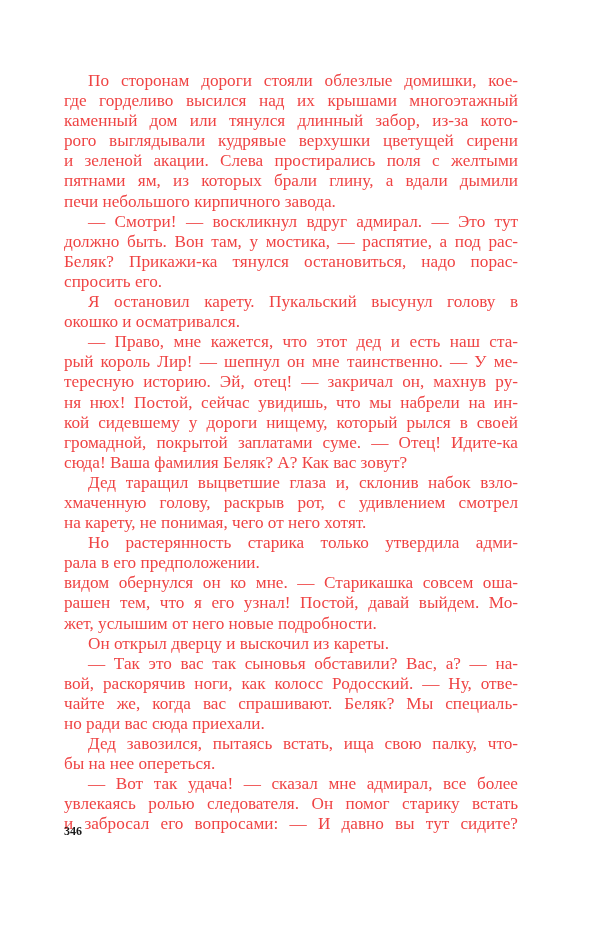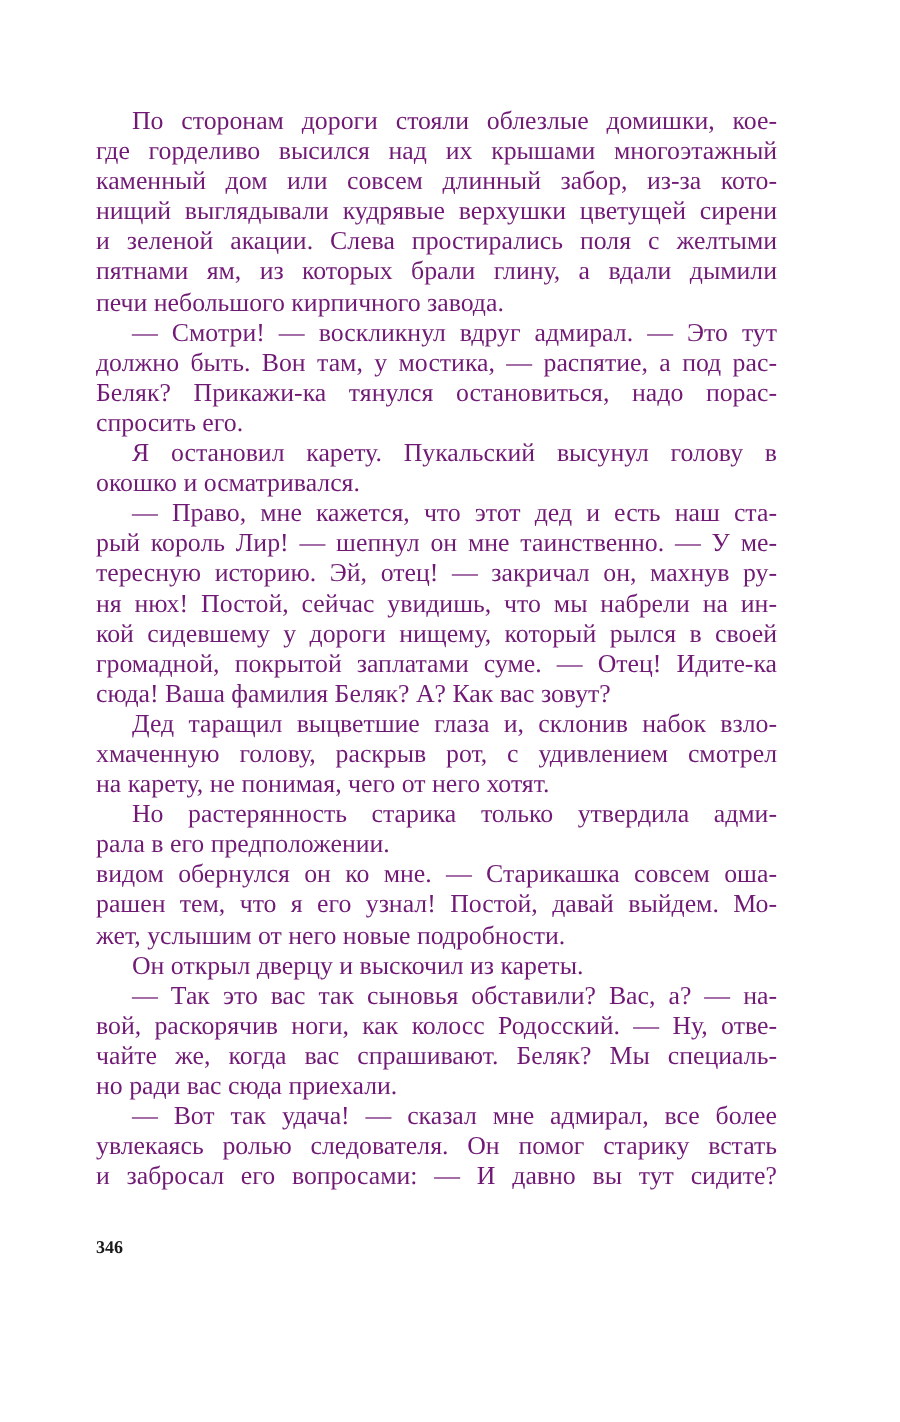--- a/index.html
+++ b/index.html
@@ -1,39 +1,39 @@
 <!DOCTYPE html>
 <html><head>
 <meta charset="utf-8">
 <style>
   html, body { margin: 0; padding: 0; background: #ffffff; }
   body { width: 600px; height: 948px; position: relative; overflow: hidden; }
   .page {
     position: absolute; left: 64px; top: 71px; width: 454px;
-    font-family: "Liberation Serif", serif; font-size: 17.2px; color: #701a75;
+    font-family: "Liberation Serif", serif; font-size: 17.2px; color: #ef4444;
     line-height: 20.1px;
   }
   .line { display: block; white-space: nowrap; text-align: justify; text-align-last: justify; height: 20.1px; }
   .line.last { text-align-last: left; }
   .line.indent { padding-left: 24px; }
   .para { display: block; }
   .pagenum {
     position: absolute; left: 64px; top: 824px;
     font-family: "Liberation Serif", serif; font-size: 12px; font-weight: bold; color: #1a1a1a;
   }
 </style>
 </head>
 <body>
 
 <div class="page" id="page-body">
     <div class="para">
       <span class="line indent">По сторонам дороги стояли облезлые домишки, кое-</span>
       <span class="line">где горделиво высился над их крышами многоэтажный</span>
-      <span class="line">каменный дом или совсем длинный забор, из-за кото-</span>
-      <span class="line">нищий выглядывали кудрявые верхушки цветущей сирени</span>
+      <span class="line">каменный дом или тянулся длинный забор, из-за кото-</span>
+      <span class="line">рого выглядывали кудрявые верхушки цветущей сирени</span>
       <span class="line">и зеленой акации. Слева простирались поля с желтыми</span>
       <span class="line">пятнами ям, из которых брали глину, а вдали дымили</span>
       <span class="line last">печи небольшого кирпичного завода.</span>
     </div>
     <div class="para">
       <span class="line indent">— Смотри! — воскликнул вдруг адмирал. — Это тут</span>
       <span class="line">должно быть. Вон там, у мостика, — распятие, а под рас-</span>
       <span class="line">Беляк? Прикажи-ка тянулся остановиться, надо порас-</span>
       <span class="line last">спросить его.</span>
     </div>
@@ -67,18 +67,22 @@
     <div class="para">
       <span class="line indent last">Он открыл дверцу и выскочил из кареты.</span>
     </div>
     <div class="para">
       <span class="line indent">— Так это вас так сыновья обставили? Вас, а? — на-</span>
       <span class="line">вой, раскорячив ноги, как колосс Родосский. — Ну, отве-</span>
       <span class="line">чайте же, когда вас спрашивают. Беляк? Мы специаль-</span>
       <span class="line last">но ради вас сюда приехали.</span>
     </div>
     <div class="para">
+      <span class="line indent">Дед завозился, пытаясь встать, ища свою палку, что-</span>
+      <span class="line last">бы на нее опереться.</span>
+    </div>
+    <div class="para">
       <span class="line indent">— Вот так удача! — сказал мне адмирал, все более</span>
       <span class="line">увлекаясь ролью следователя. Он помог старику встать</span>
       <span class="line">и забросал его вопросами: — И давно вы тут сидите?</span>
     </div>
   </div>
 <div class="pagenum">346</div>
 
 </body></html>

